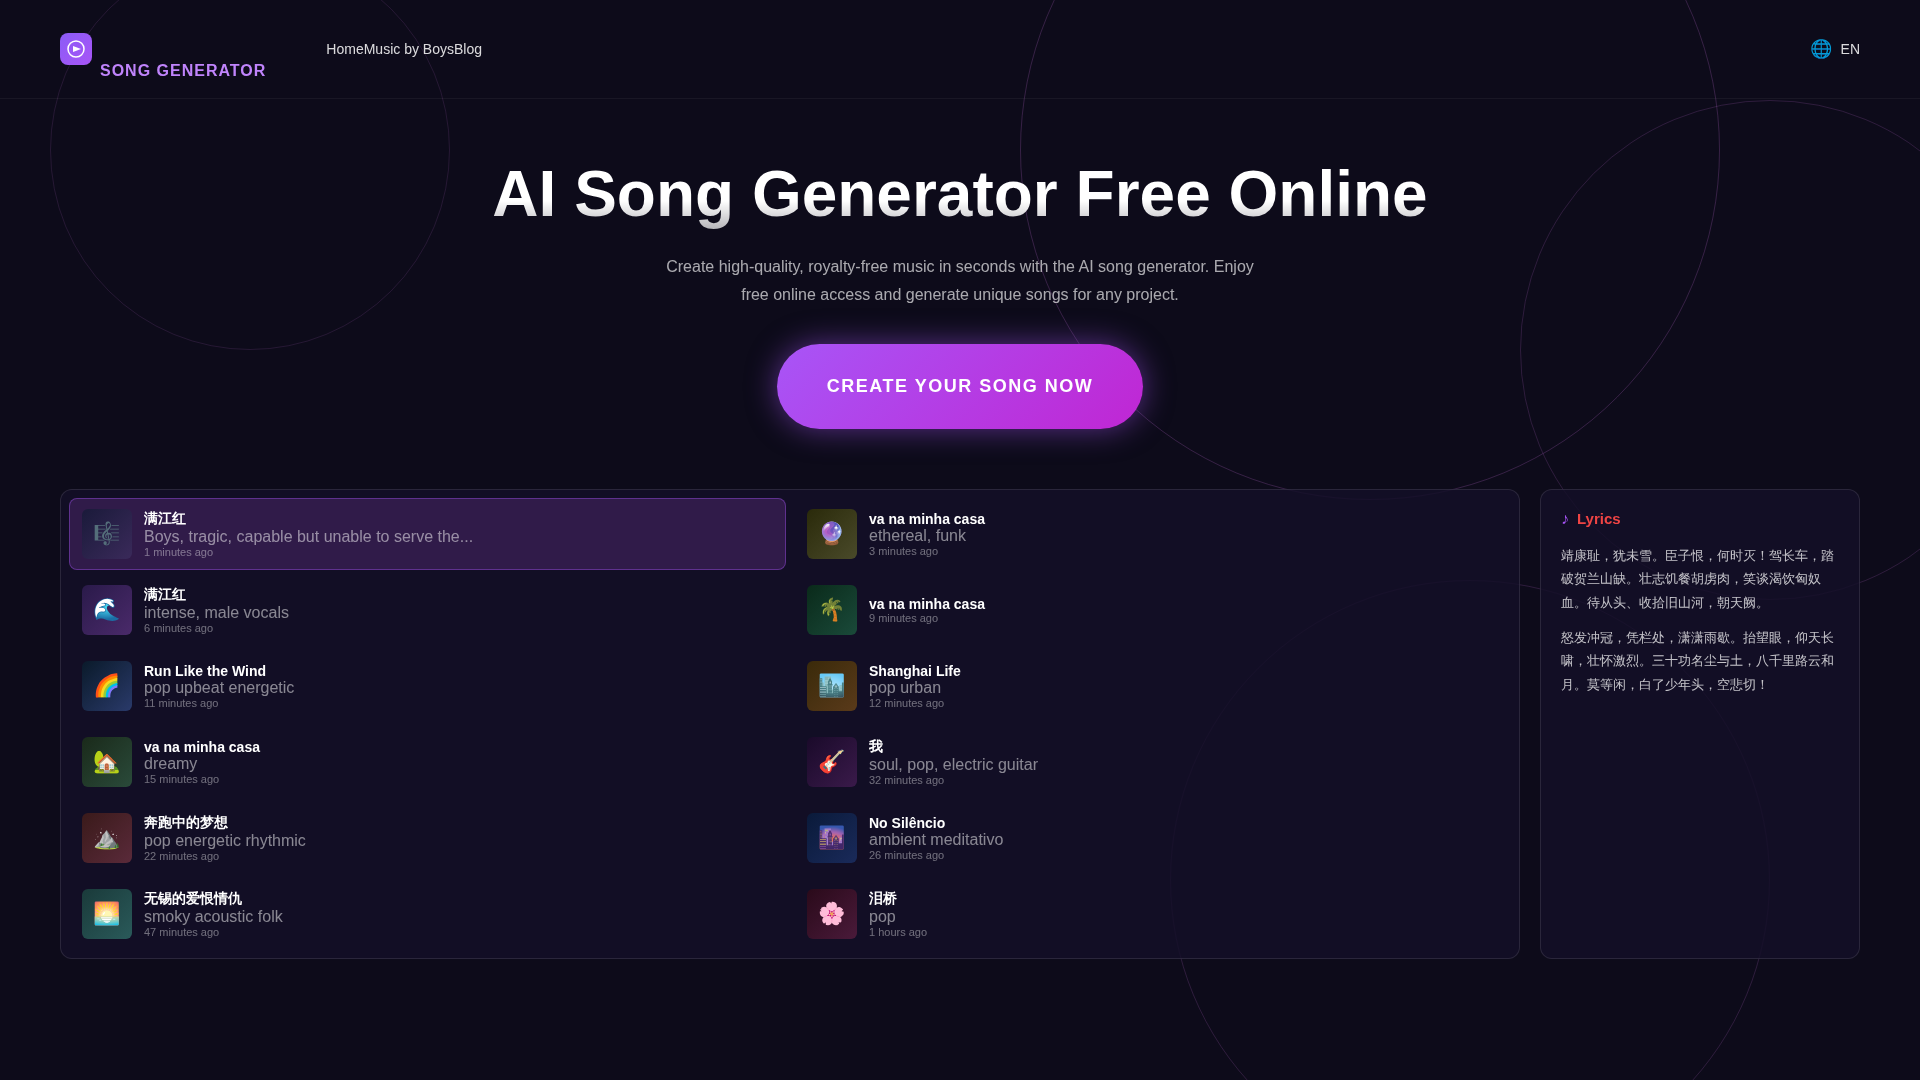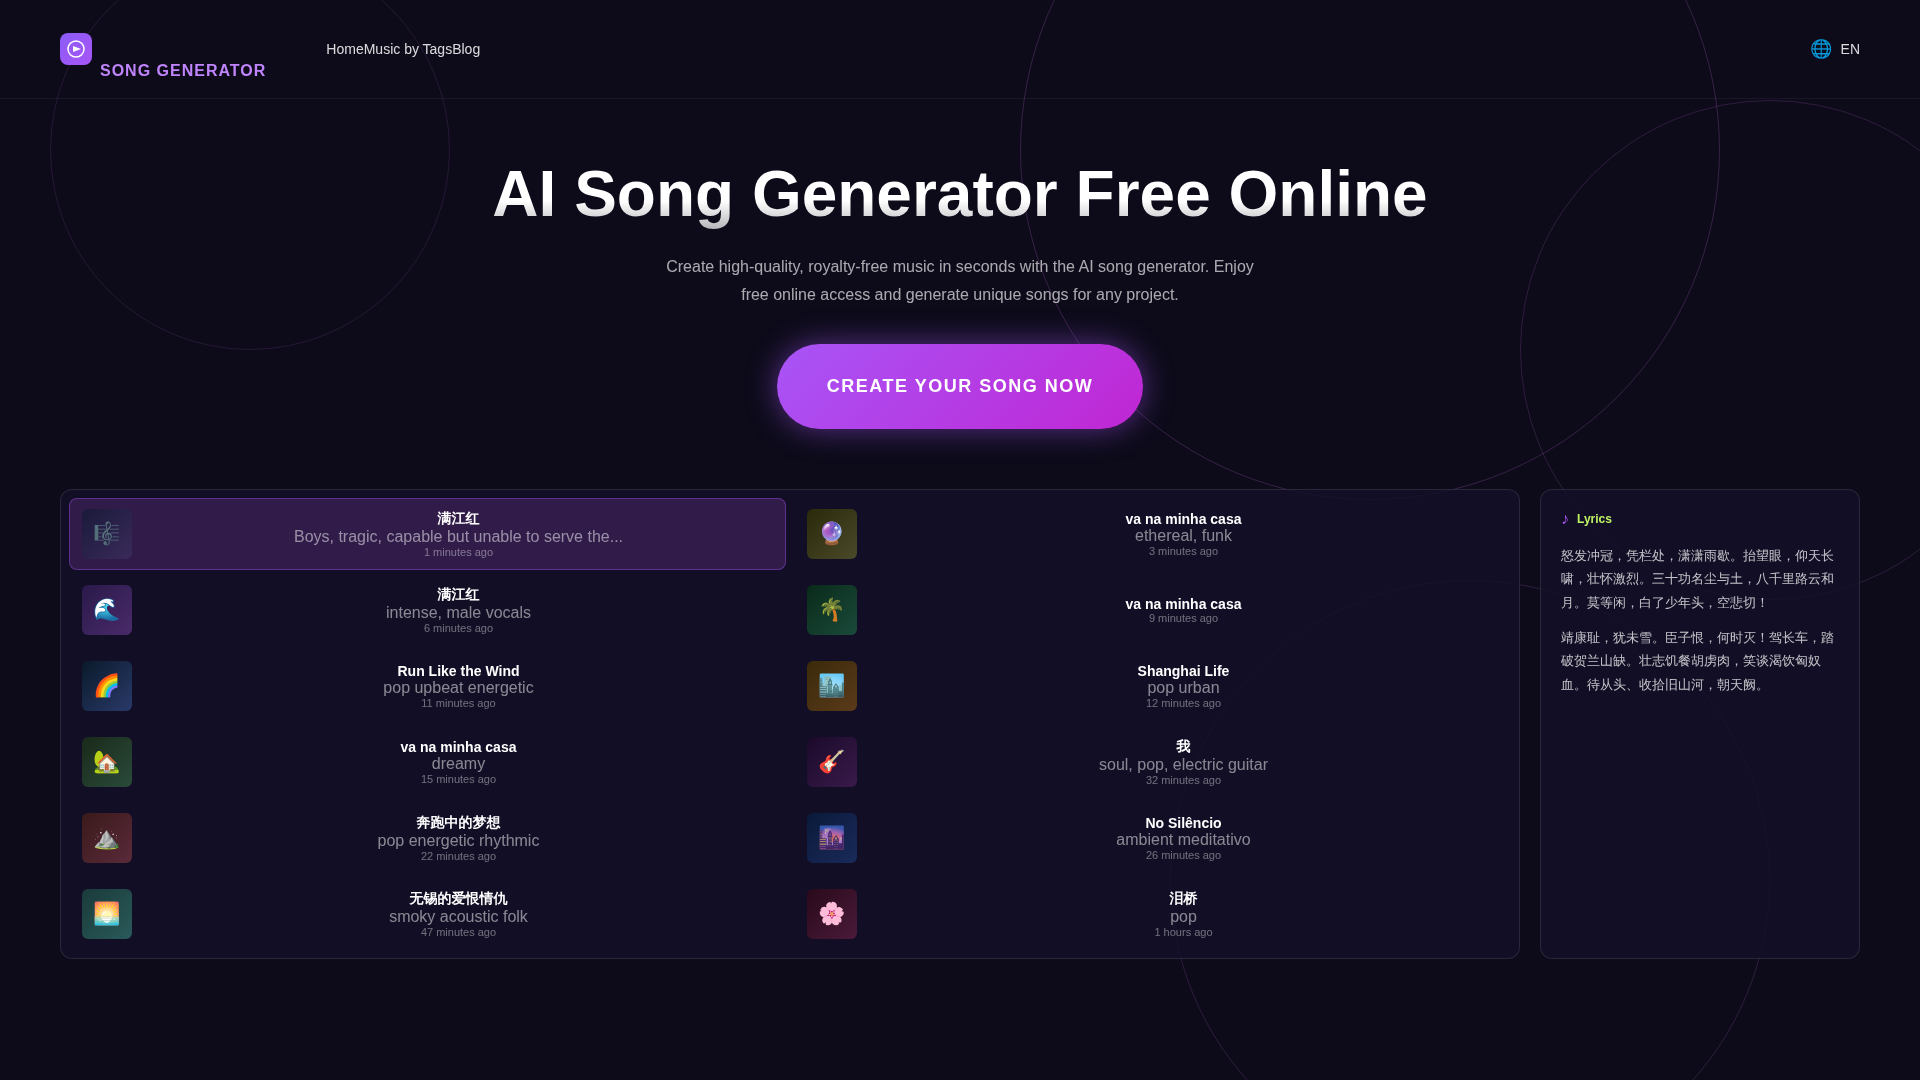--- a/index.html
+++ b/index.html
@@ -195,21 +195,21 @@
     .thumb-4 { background: linear-gradient(135deg, #1a2a1a, #2a4a3a); }
     .thumb-5 { background: linear-gradient(135deg, #3a1a1a, #5a2a3a); }
     .thumb-6 { background: linear-gradient(135deg, #1a3a3a, #2a5a5a); }
     .thumb-7 { background: linear-gradient(135deg, #2a2a0a, #4a4a2a); }
     .thumb-8 { background: linear-gradient(135deg, #0a2a1a, #1a4a3a); }
     .thumb-9 { background: linear-gradient(135deg, #3a2a0a, #5a3a1a); }
     .thumb-10 { background: linear-gradient(135deg, #1a0a2a, #3a1a4a); }
     .thumb-11 { background: linear-gradient(135deg, #0a1a3a, #1a2a5a); }
     .thumb-12 { background: linear-gradient(135deg, #2a0a1a, #4a1a3a); }
 
-    .song-info { flex: 1; min-width: 0; text-align: center; }
+    .song-info { flex: 1; min-width: 0; }
     .song-title {
       font-size: 14px;
       font-weight: 600;
       color: #fff;
       white-space: nowrap;
       overflow: hidden;
       text-overflow: ellipsis;
     }
     .song-tags {
       font-size: 16px;
@@ -234,23 +234,23 @@
       overflow-y: auto;
     }
     .lyrics-header {
       display: flex;
       align-items: center;
       gap: 8px;
       margin-bottom: 16px;
     }
     .lyrics-icon { color: #a855f7; font-size: 16px; }
     .lyrics-title {
-      font-size: 12px;
+      font-size: 15px;
       font-weight: 600;
-      color: #bef264;
+      color: #ef4444;
     }
     .lyrics-text {
       font-size: 13px;
       line-height: 1.8;
       color: rgba(255,255,255,0.75);
     }
     .lyrics-text p { margin-bottom: 12px; }
 
     
     ::-webkit-scrollbar { width: 4px; }
@@ -272,21 +272,21 @@
         <circle cx="9" cy="9" r="8" stroke="white" stroke-width="1.5" fill="none"></circle>
         <path d="M6 6 L14 9 L6 12 Z" fill="white"></path>
       </svg>
     </div>
     <div class="logo-text">
       <span>SONG</span><span> GENERATOR</span>
     </div>
   </div>
   <div class="nav-links">
     <a class="nav-link">Home</a>
-    <a class="nav-link">Music by Tags</a>
+    <a class="nav-link">Music by Boys</a>
     <a class="nav-link">Blog</a>
   </div>
   <div class="nav-right">
     <span class="globe-icon">🌐</span>
     <span>EN</span>
   </div>
 </nav>
 
 <div class="hero">
   <h1>AI Song Generator Free Online</h1>
@@ -425,17 +425,17 @@
         </div>
     </div>
   </div>
 
   <div class="lyrics-panel">
     <div class="lyrics-header">
       <span class="lyrics-icon">♪</span>
       <span class="lyrics-title">Lyrics</span>
     </div>
     <div class="lyrics-text" id="lyrics-content">
-    <p>怒发冲冠，凭栏处，潇潇雨歇。抬望眼，仰天长啸，壮怀激烈。三十功名尘与土，八千里路云和月。莫等闲，白了少年头，空悲切！</p>
-        <p>靖康耻，犹未雪。臣子恨，何时灭！驾长车，踏破贺兰山缺。壮志饥餐胡虏肉，笑谈渴饮匈奴血。待从头、收拾旧山河，朝天阙。</p>
+    <p>靖康耻，犹未雪。臣子恨，何时灭！驾长车，踏破贺兰山缺。壮志饥餐胡虏肉，笑谈渴饮匈奴血。待从头、收拾旧山河，朝天阙。</p>
+        <p>怒发冲冠，凭栏处，潇潇雨歇。抬望眼，仰天长啸，壮怀激烈。三十功名尘与土，八千里路云和月。莫等闲，白了少年头，空悲切！</p>
       </div>
   </div>
 </div>
 
 </body></html>

